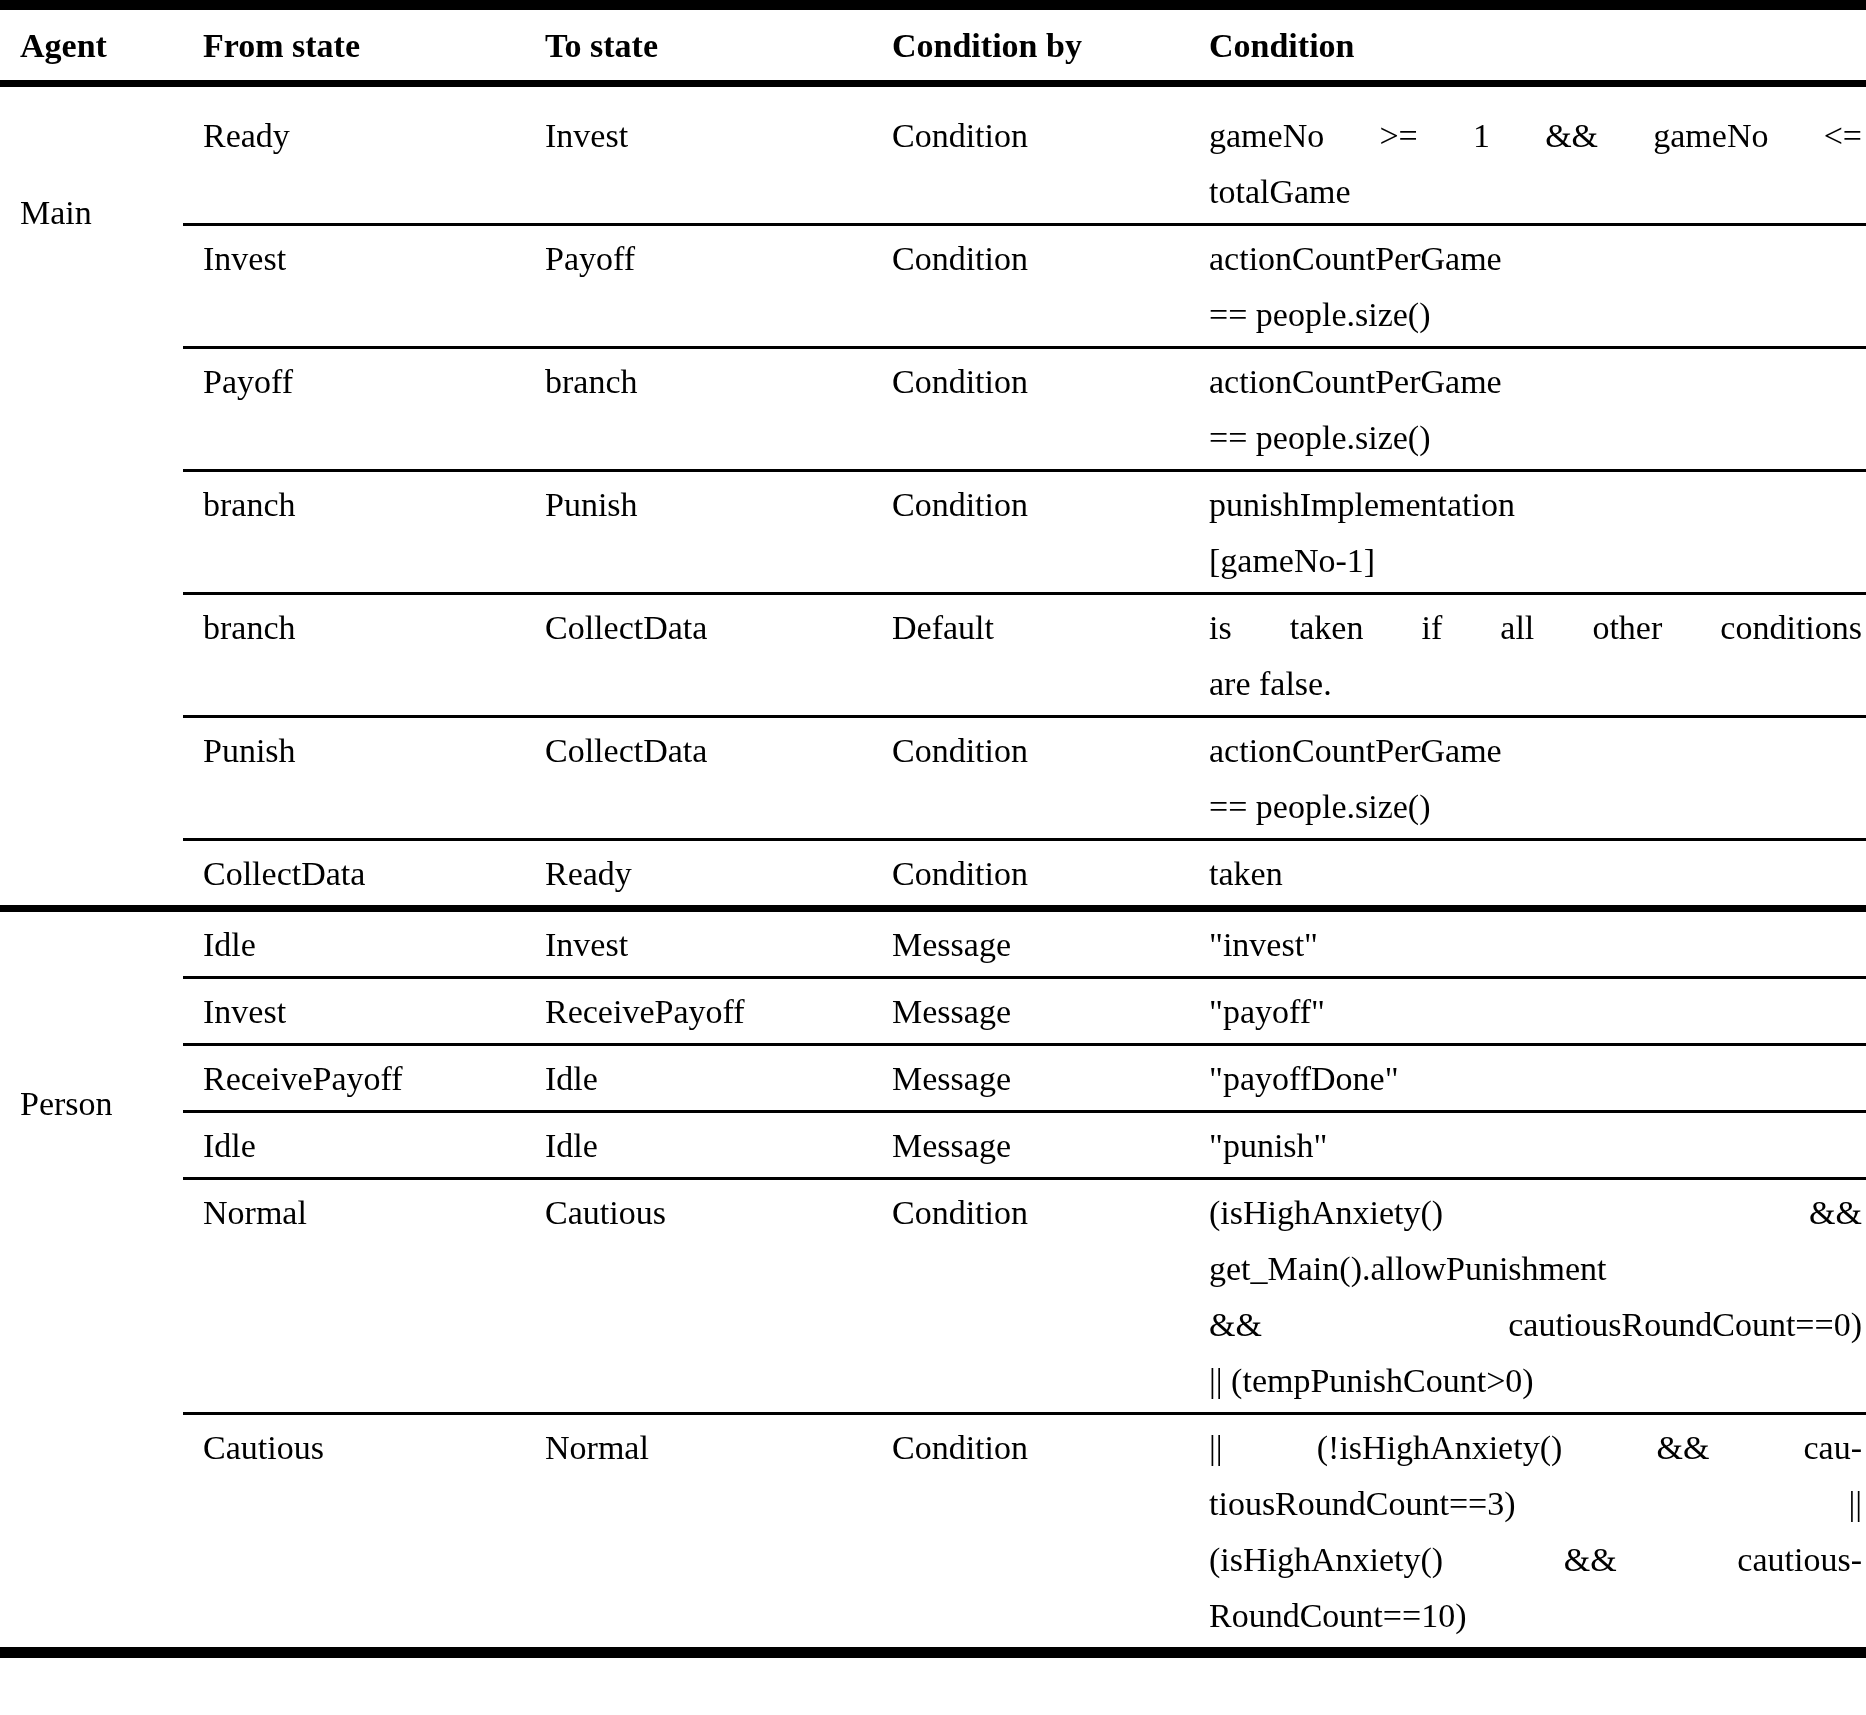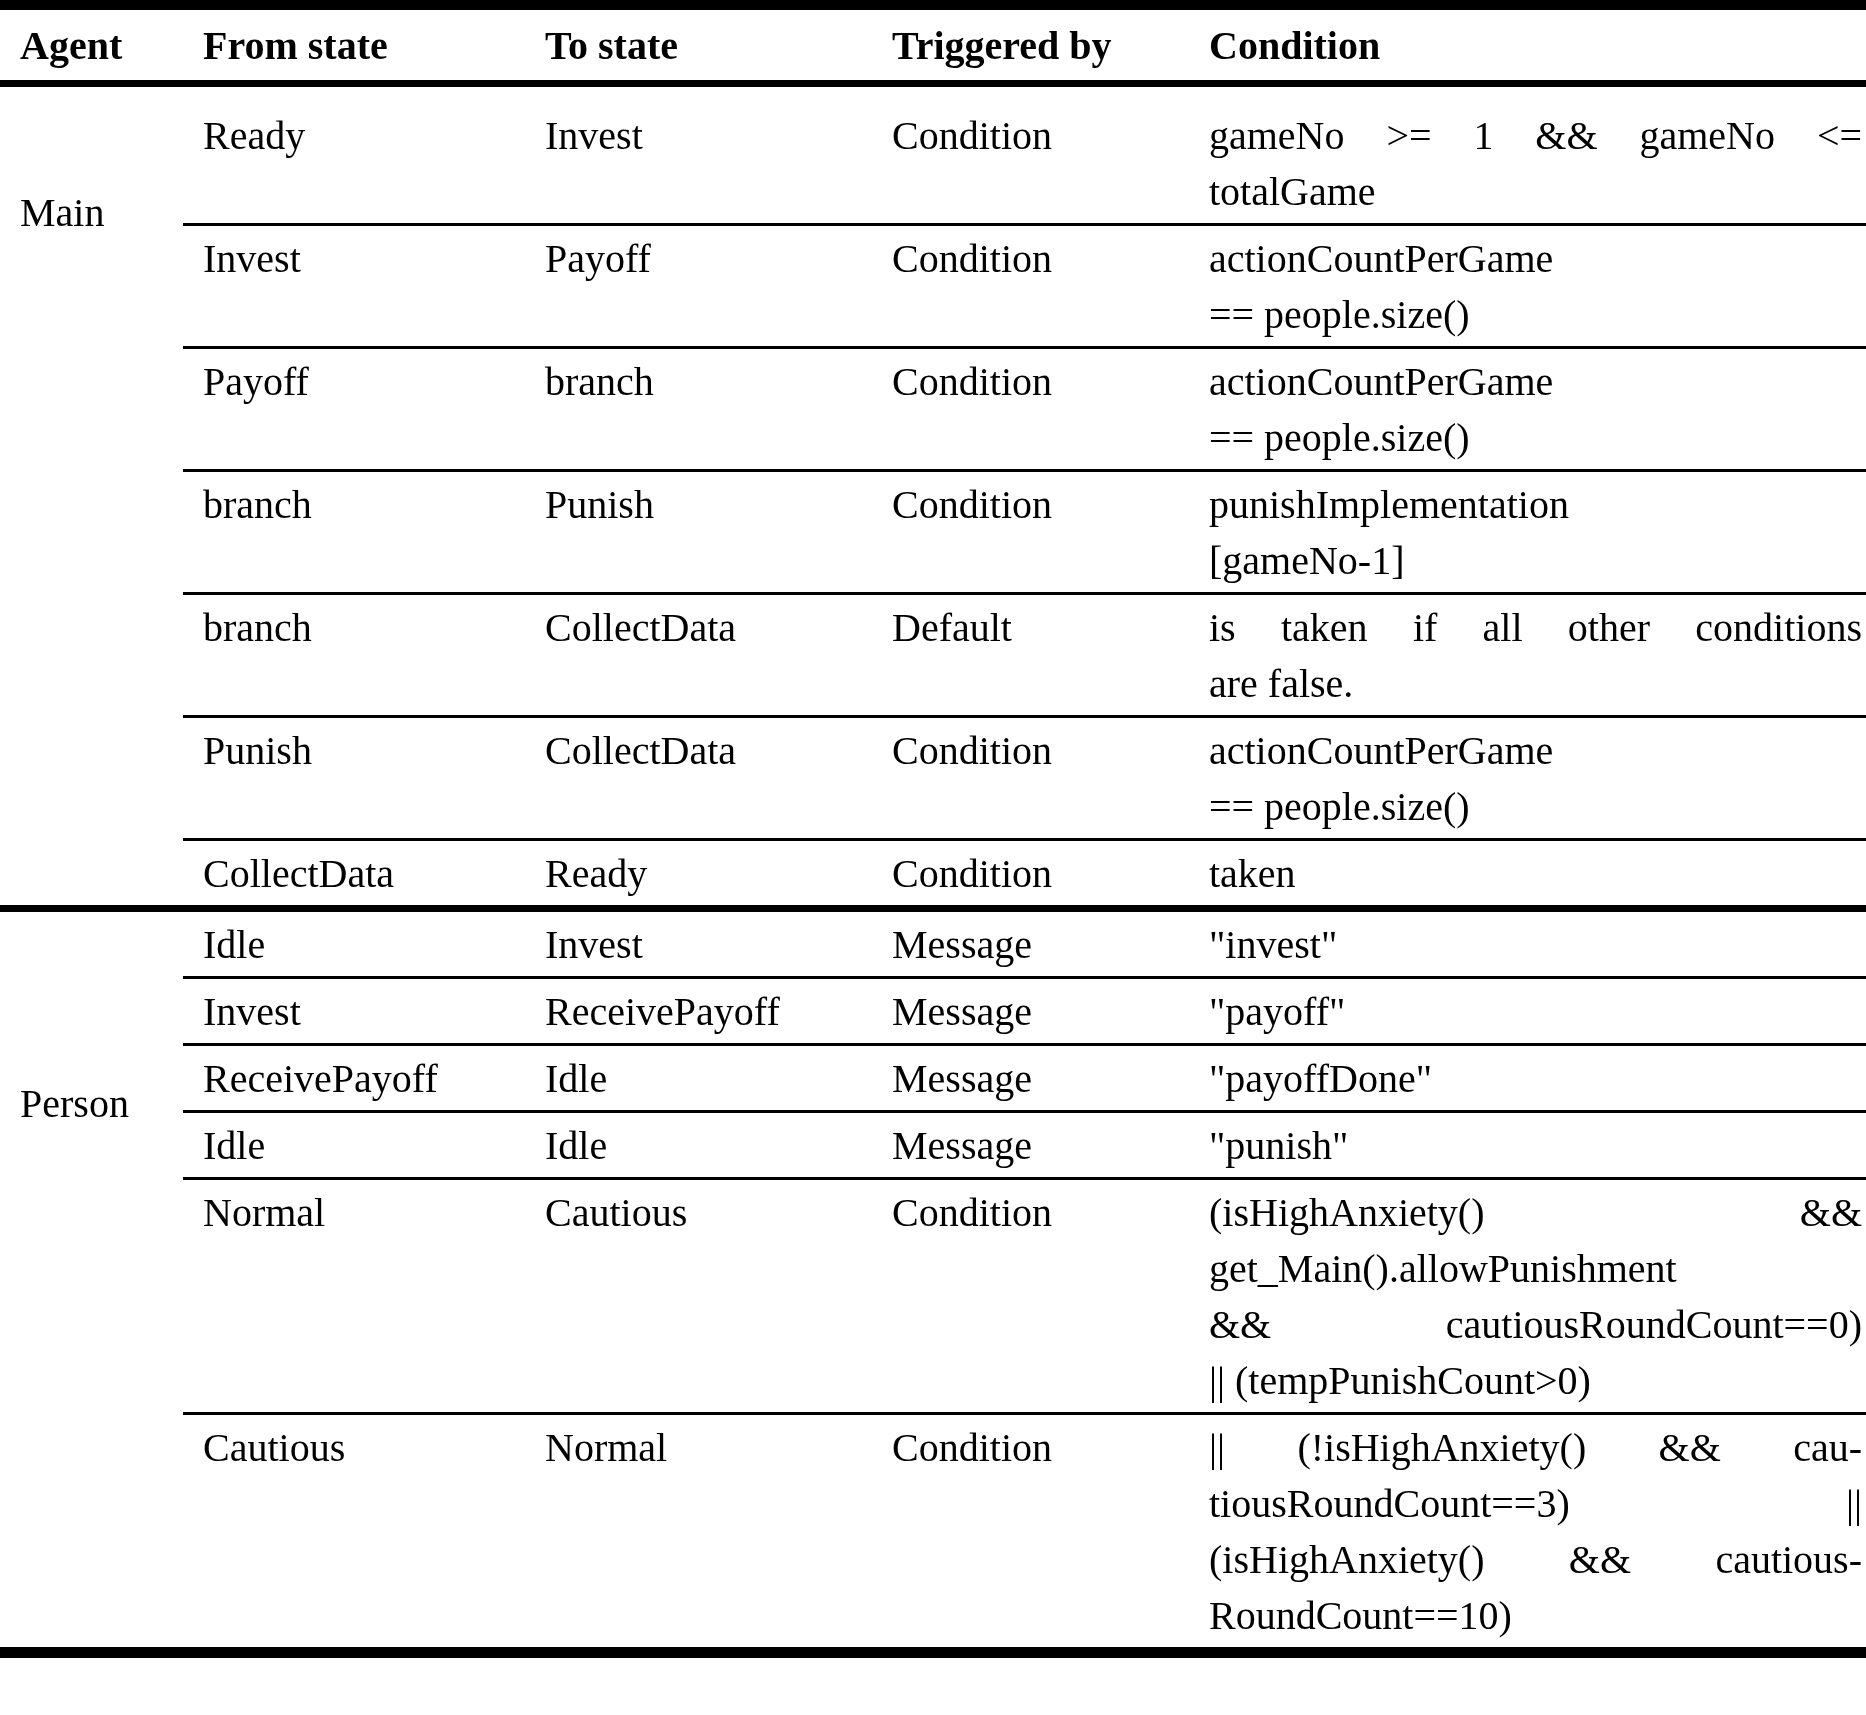--- a/index.html
+++ b/index.html
@@ -3,21 +3,21 @@
 <meta charset="utf-8">
 <style>
   html, body { margin: 0; padding: 0; background: #ffffff; }
   .page {
     position: relative;
     width: 1866px;
     height: 1715px;
     background: #ffffff;
     color: #000000;
     font-family: "Liberation Serif", "DejaVu Serif", serif;
-    font-size: 40px;
+    font-size: 34px;
     line-height: 56px;
     overflow: hidden;
   }
   .rule { background: #000000; width: 100%; }
   .rule-top    { height: 10px; }
   .rule-head   { height: 7px; }
   .rule-mid    { height: 7px; }
   .rule-bottom { height: 11px; }
 
   .header-row {
@@ -52,21 +52,21 @@
 </head>
 <body>
 
 <div class="page">
   <div class="rule rule-top"></div>
 
   <div class="header-row">
     <div>Agent</div>
     <div>From state</div>
     <div>To state</div>
-    <div>Triggered by</div>
+    <div>Condition by</div>
     <div>Condition</div>
   </div>
 
   <div class="rule rule-head"></div>
 
   <div id="sections-container">
       <div class="section section-main">
         <div class="agent-label">Main</div>
         <div class="rows">
           <div class="row pad-lg">

